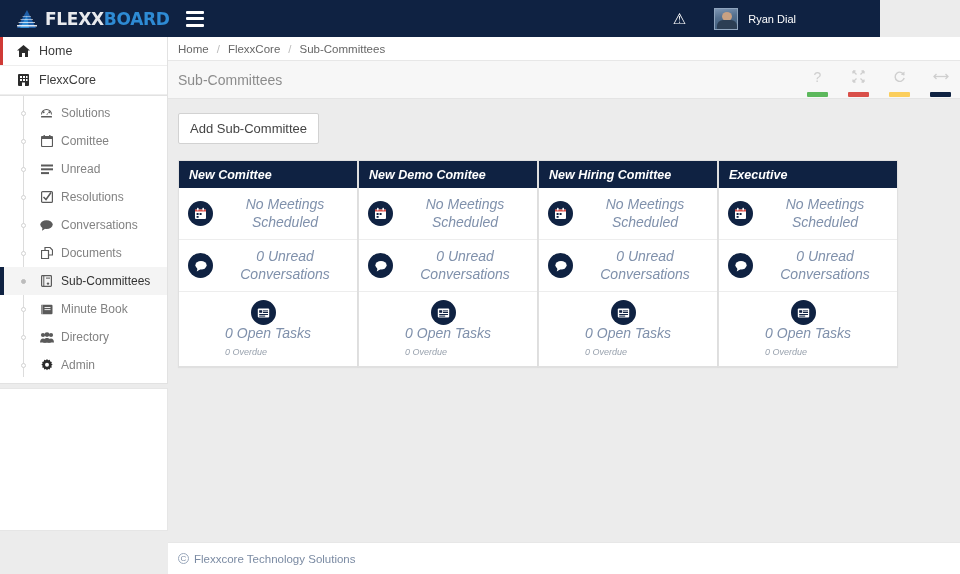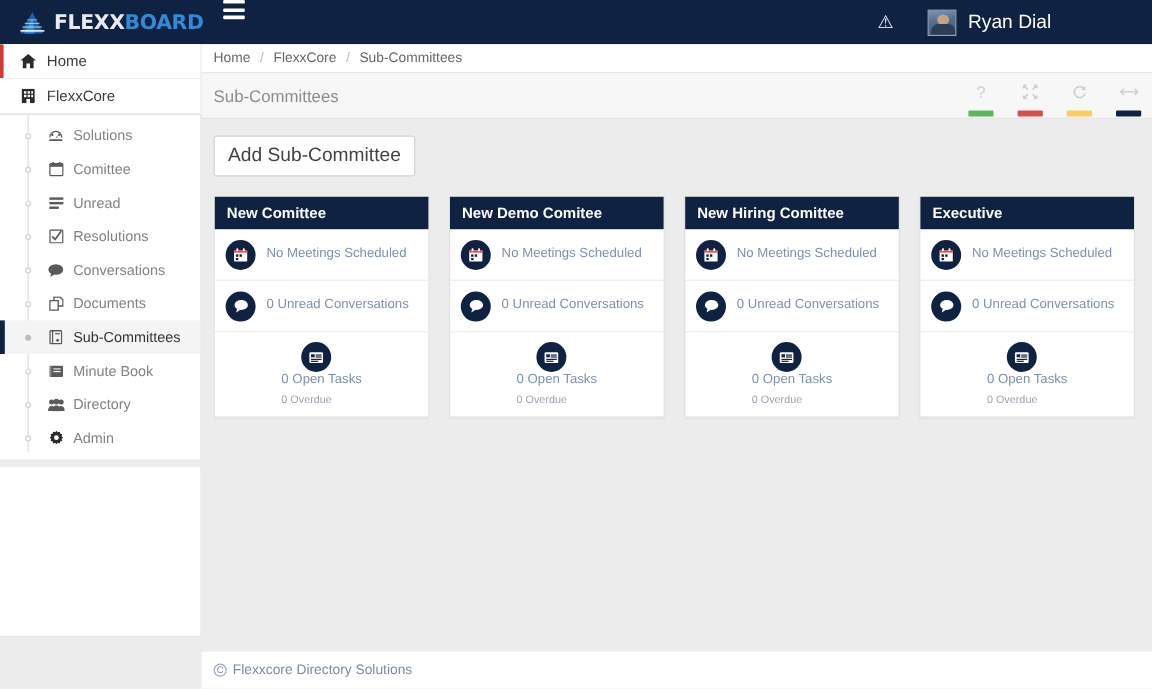--- a/index.html
+++ b/index.html
@@ -16,24 +16,24 @@
     position: relative;
     width: 960px;
     height: 574px;
     background: #ececec;
   }
 
   
   .topbar {
     position: absolute;
     top: 0; left: 0;
-    width: 960px; height: 37px;
+    width: 880px; height: 37px;
     background: #0f2242;
     display: flex;
-    align-items: flex-start;
+    align-items: center;
   }
   .brand {
     display: flex;
     align-items: center;
     padding-left: 14px;
     height: 100%;
   }
   .logo-mark {
     width: 26px; height: 20px;
     position: relative;
@@ -101,21 +101,21 @@
   .avatar::after {
     content: "";
     position: absolute;
     left: 2px; bottom: 0;
     width: 20px; height: 9px;
     border-radius: 6px 6px 0 0;
     background: #2c3e54;
   }
   .username {
     color: #ffffff;
-    font-size: 16px;
+    font-size: 11px;
   }
 
   
   .sidebar {
     position: absolute;
     top: 37px; left: 0;
     width: 168px;
     height: 537px;
     background: #ececec;
   }
@@ -294,31 +294,31 @@
     padding: 14px 0 0 10px;
     height: 475px;
     position: relative;
   }
 
   .btn-add {
     display: inline-block;
     background: #ffffff;
     border: 1px solid #d2d2d2;
     border-radius: 2px;
-    font-size: 16px;
+    font-size: 13px;
     color: #444444;
     padding: 7px 11px;
     cursor: pointer;
     font-family: "Liberation Sans", sans-serif;
   }
 
   .cards {
     display: flex;
-    gap: 16px;
     margin-top: 16px;
+    font-style: italic;
   }
   .card {
     width: 180px;
     background: #ffffff;
     border: 1px solid #e0e0e0;
     box-shadow: 0 1px 1px rgba(0,0,0,0.05);
   }
   .card-head {
     background: #0f2242;
     color: #ffffff;
@@ -345,23 +345,24 @@
     flex: none;
     margin-right: 9px;
     display: flex;
     align-items: center;
     justify-content: center;
     color: #ffffff;
   }
   .row-icon svg { display: block; }
   .row-text { line-height: 1.25; }
   .row-main {
-    font-size: 11px;
+    font-size: 14px;
     color: #7f90ab;
     display: block;
+    text-align: center;
   }
   .row-sub {
     font-size: 9px;
     color: #9aa3af;
     display: block;
     margin-top: 4px;
   }
 
   
   .footer {
@@ -823,17 +824,17 @@
               <span class="row-sub">0 Overdue</span>
             </span>
           </div>
         </div>
 
       </div>
     </div>
 
     <div class="footer">
       <span class="cmark">C</span>
-      <span>Flexxcore Directory Solutions</span>
+      <span>Flexxcore Technology Solutions</span>
     </div>
 
   </div>
 </div>
 
 </body></html>

